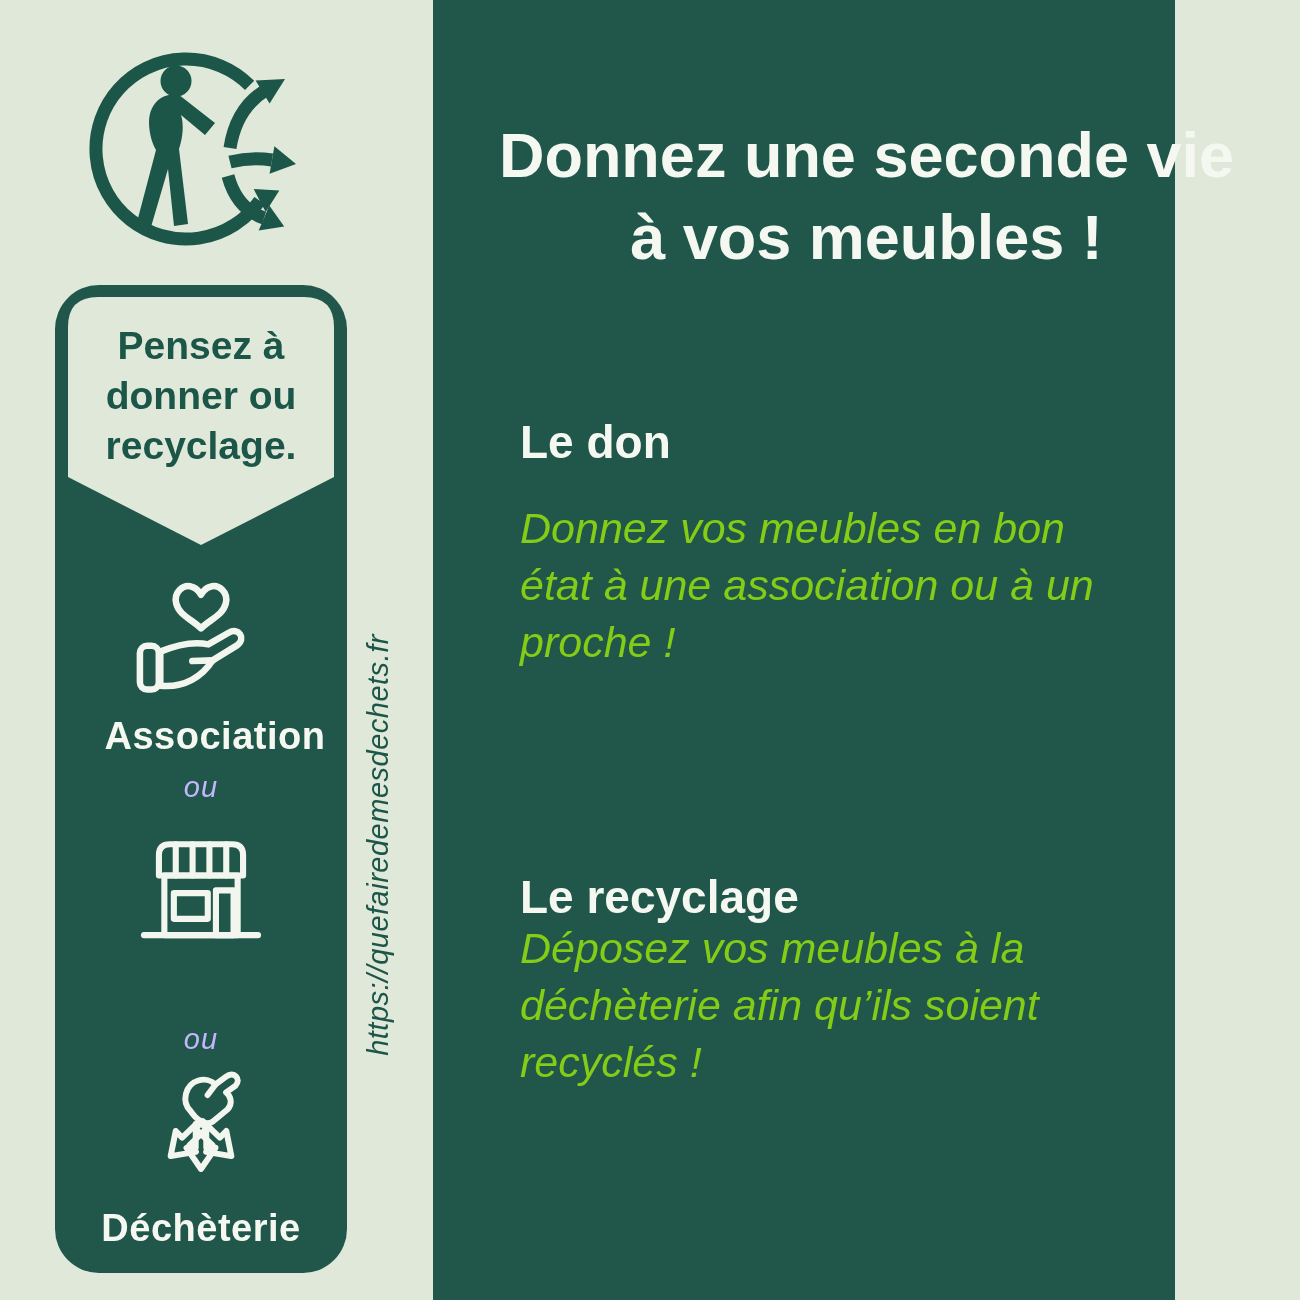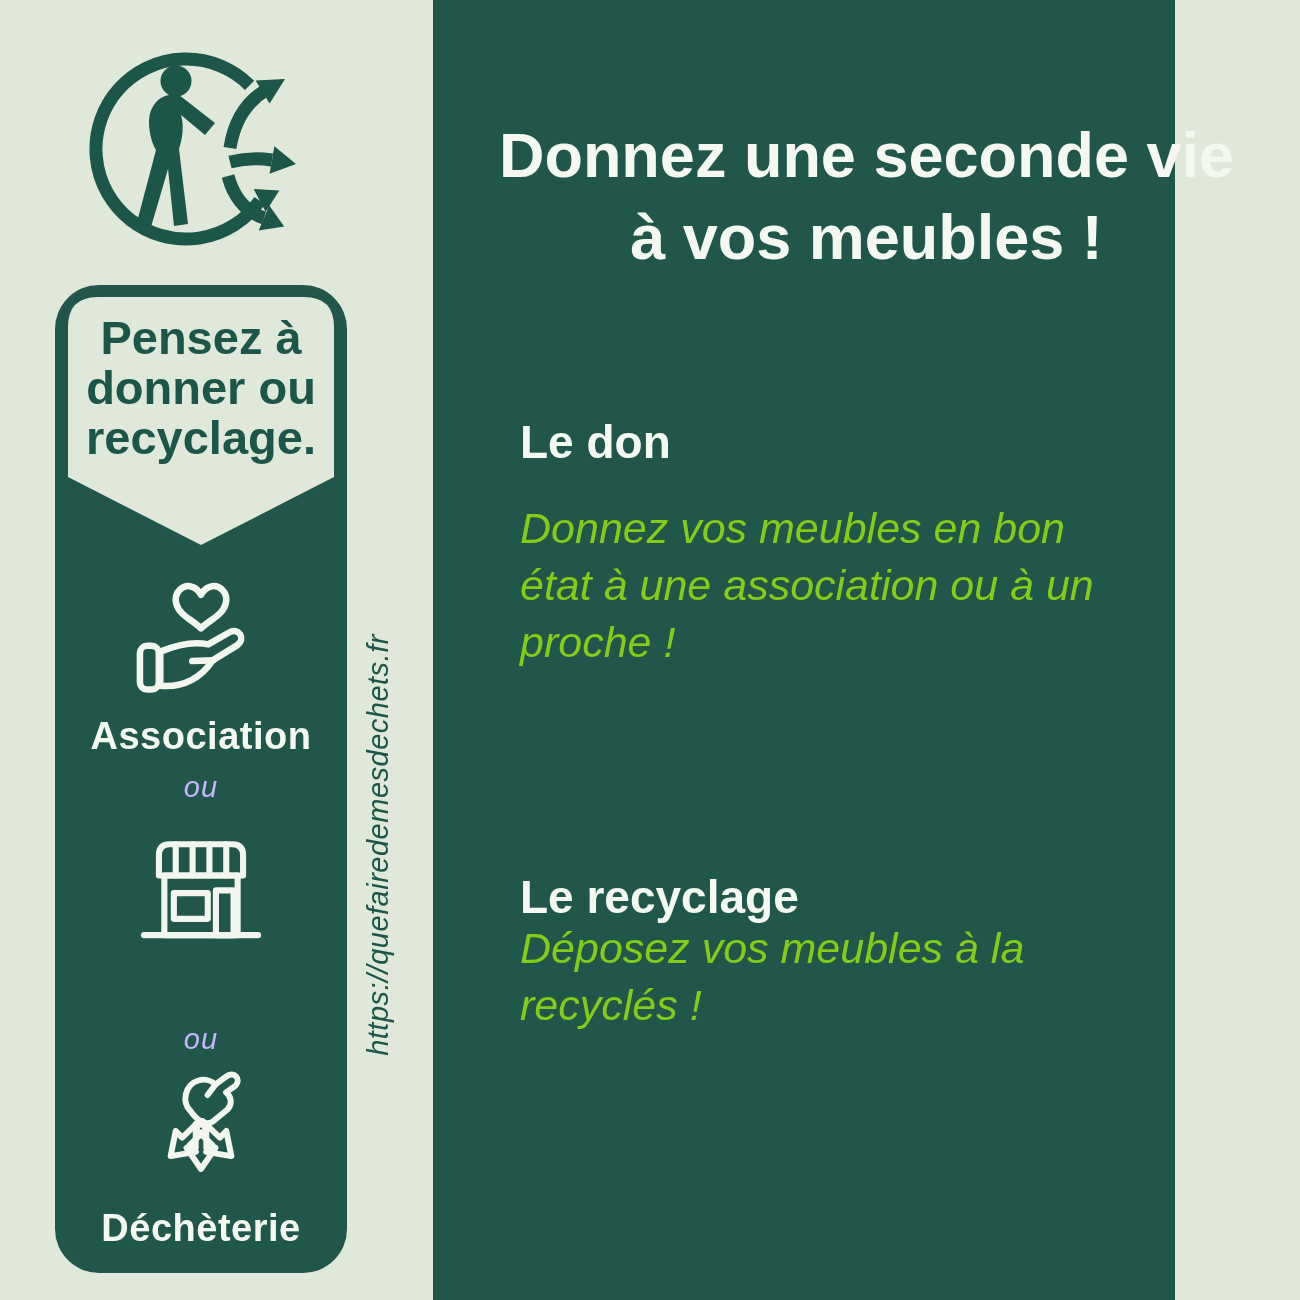--- a/index.html
+++ b/index.html
@@ -10,31 +10,31 @@
   .left-panel{position:absolute;left:0;top:0;width:433px;height:1300px;background:#dfe8d9;}
   .right-panel{position:absolute;left:433px;top:0;width:742px;height:1300px;background:#20574a;}
 
   
   .triman{position:absolute;left:88px;top:36px;width:244px;height:230px;}
 
   
   .column{position:absolute;left:55px;top:285px;width:292px;height:988px;
           background:#20574a;border-radius:44px;}
   .pennant-svg{position:absolute;left:13px;top:12px;width:266px;height:250px;}
-  .pennant-text{position:absolute;left:13px;top:28px;width:266px;text-align:center;
-          color:#1c5649;font-weight:bold;font-size:47px;line-height:50px;}
+  .pennant-text{position:absolute;left:13px;top:36px;width:266px;text-align:center;
+          color:#1c5649;font-weight:bold;font-size:39px;line-height:50px;}
   .opt-icon{position:absolute;left:0;width:292px;text-align:center;}
   .opt-icon svg{display:inline-block;}
   .opt-label{position:absolute;left:0;width:292px;text-align:center;color:#f5f8f1;
           font-weight:bold;font-size:38px;letter-spacing:.5px;}
   .opt-sep{position:absolute;left:0;width:292px;text-align:center;color:#c4b5fd;
           font-style:italic;font-size:29px;letter-spacing:1px;}
 
   .icon-assoc{top:291px;}
-  .label-assoc{top:430px;}
+  .label-assoc{top:430px;padding-left:14px;}
   .sep-1{top:486px;}
   .icon-store{top:547px;}
   .label-store{top:672px;}
   .sep-2{top:738px;}
   .icon-dech{top:781px;}
   .label-dech{top:922px;}
 
   
   .site-url{position:absolute;left:378px;top:845px;transform:translate(-50%,-50%) rotate(-90deg);
           white-space:nowrap;color:#1c5649;font-style:italic;font-size:29px;letter-spacing:.5px;}
@@ -145,16 +145,17 @@
     <div class="section-heading h-don">Le don</div>
     <div class="section-body b-don">
       <span>Donnez vos meubles en bon</span>
       <span>état à une association ou à un</span>
       <span>proche !</span>
     </div>
 
     <div class="section-heading h-rec">Le recyclage</div>
     <div class="section-body b-rec">
       <span>Déposez vos meubles à la</span>
+      <span>déchèterie afin qu’ils soient</span>
       <span>recyclés !</span>
     </div>
   </main>
 </div>
 
 </body></html>

